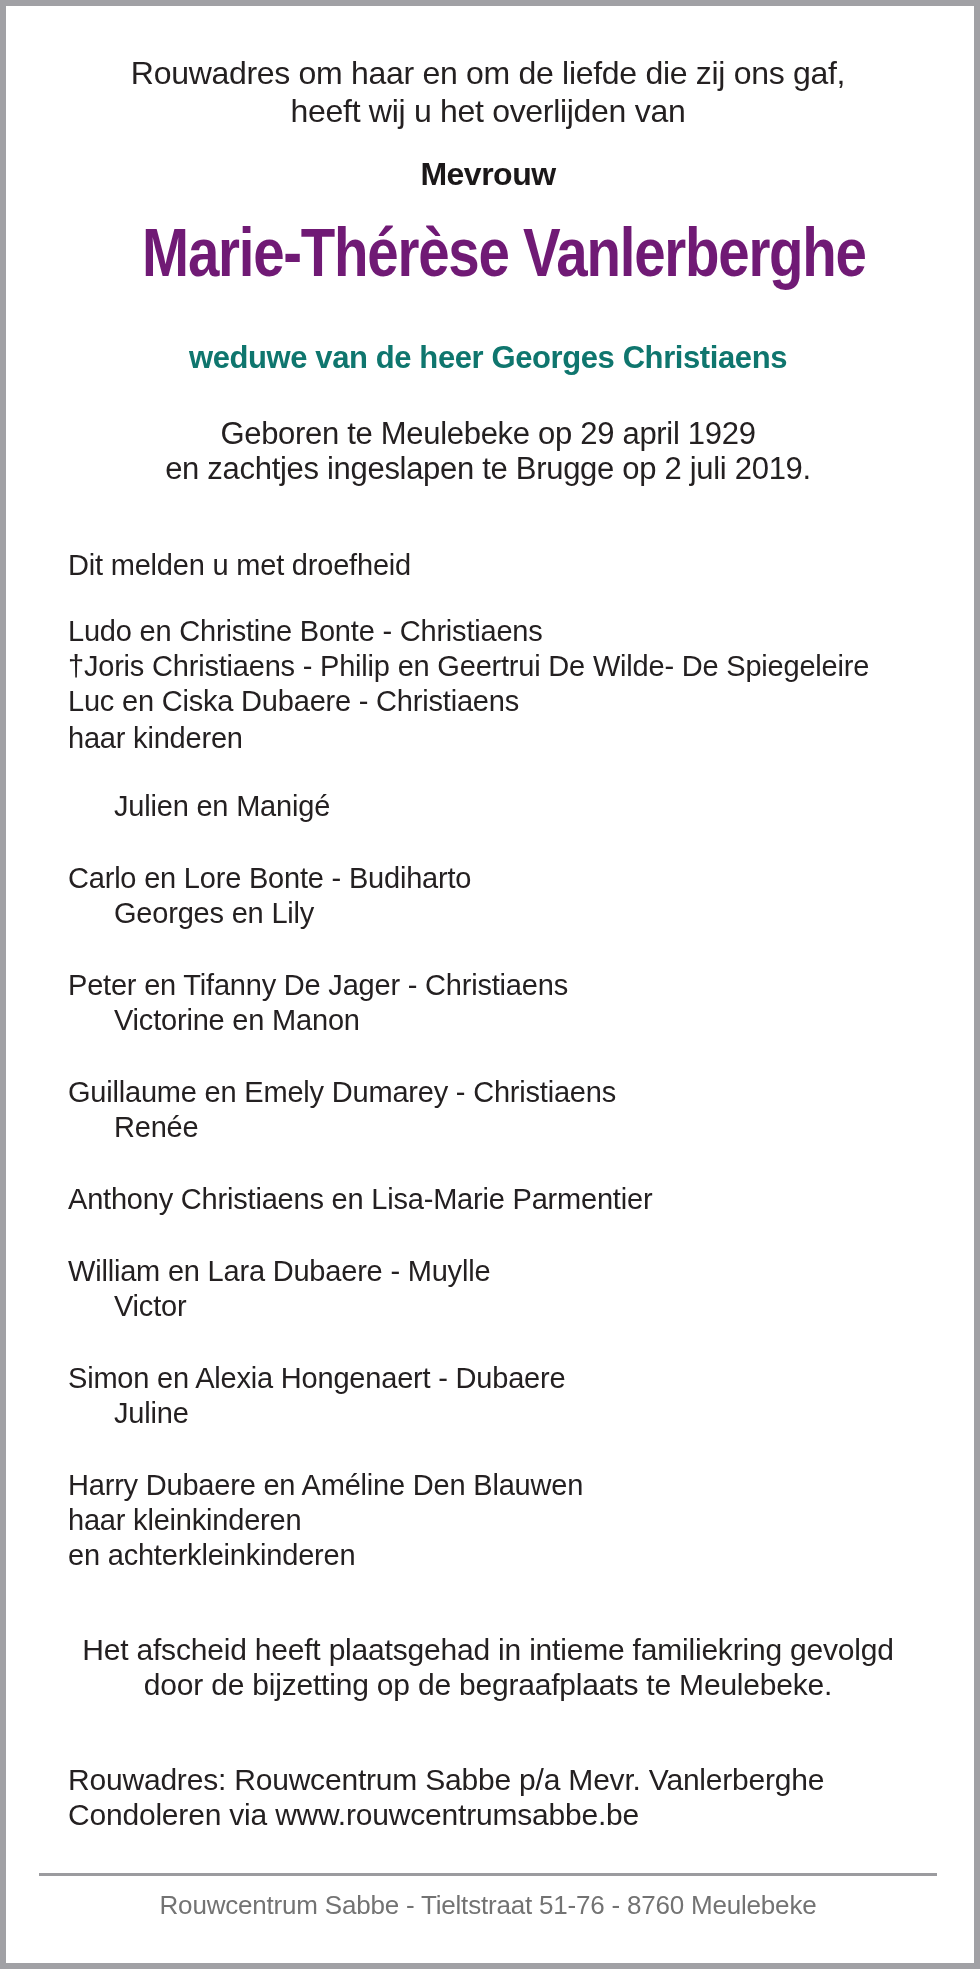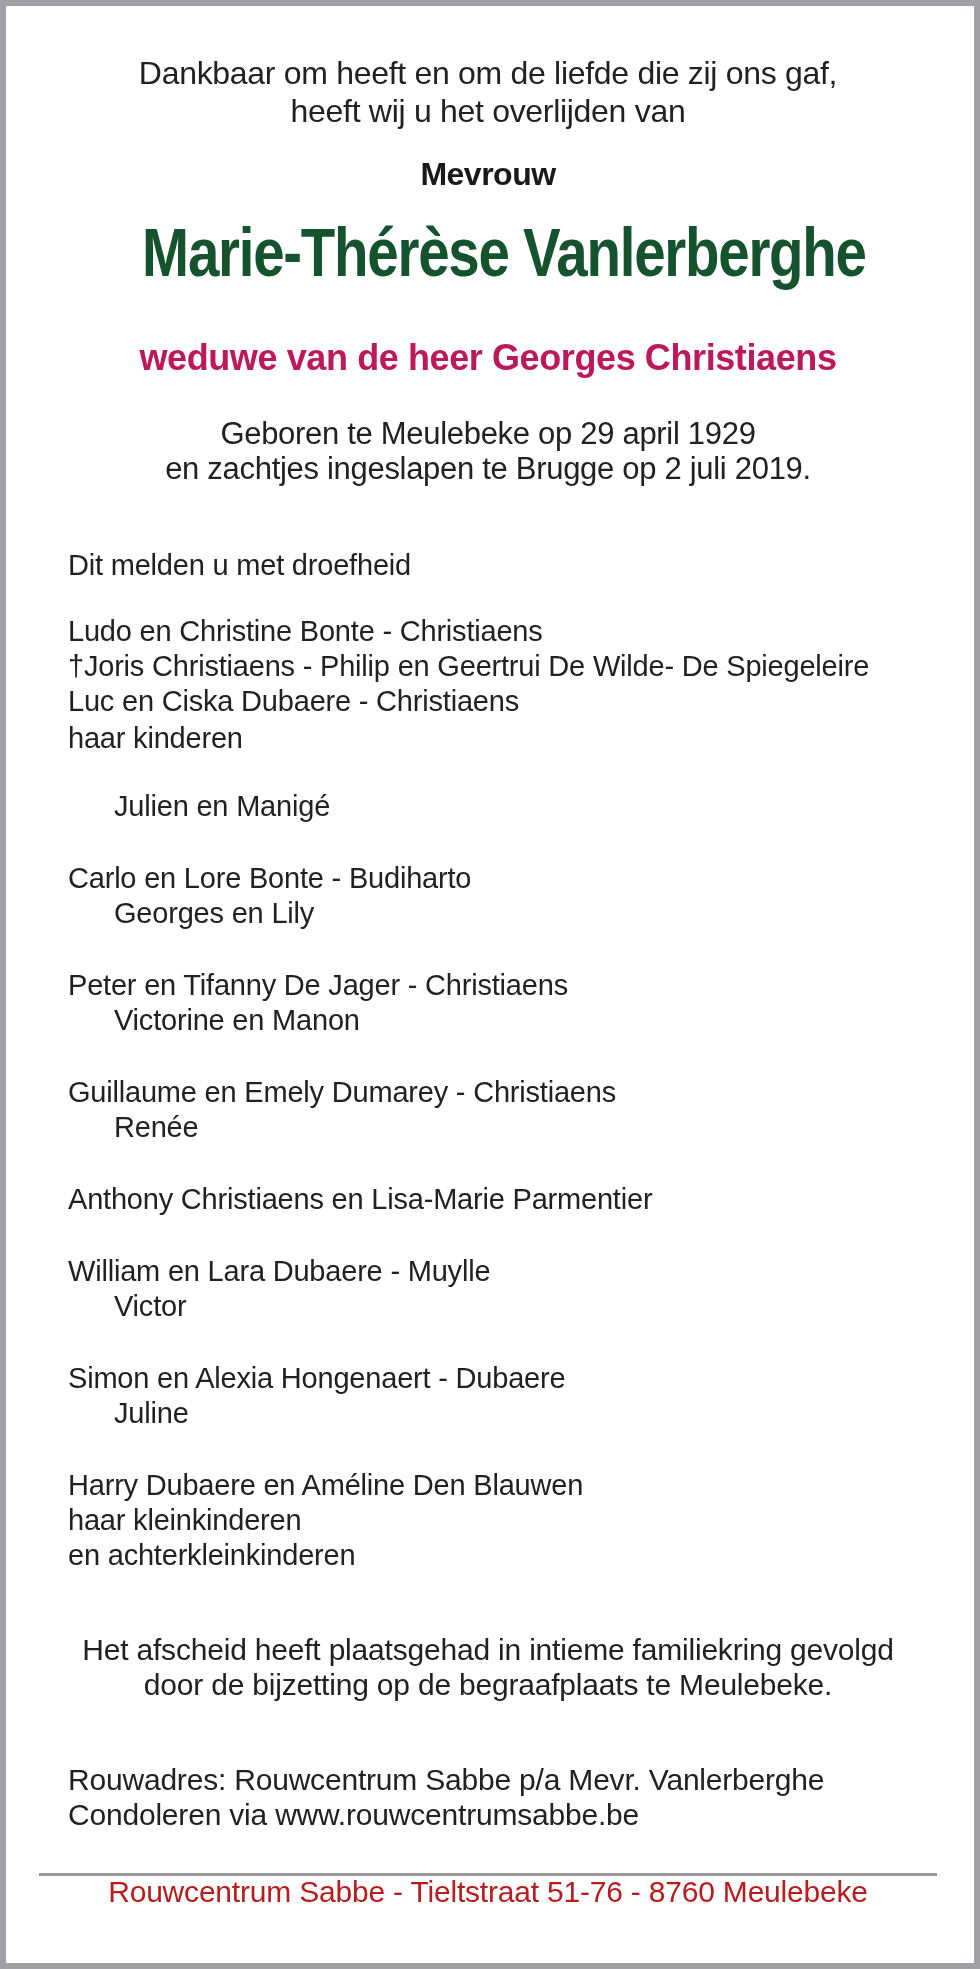--- a/index.html
+++ b/index.html
@@ -37,36 +37,36 @@
     line-height: 40px;
     font-weight: bold;
     letter-spacing: -0.5px;
     color: #1b1819;
   }
   .deceased-name {
     margin-top: 18px;
     font-size: 68px;
     line-height: 80px;
     font-weight: bold;
-    color: #14532d;
+    color: #701a75;
   }
   .deceased-name .squeeze {
     display: inline-block;
     transform: scaleX(0.83);
     transform-origin: 50% 50%;
     letter-spacing: -1.5px;
     white-space: nowrap;
   }
   .relation {
     margin-top: 46px;
-    font-size: 36px;
+    font-size: 31px;
     line-height: 40px;
     font-weight: bold;
     letter-spacing: -0.4px;
-    color: #be185d;
+    color: #0f766e;
   }
   .life-dates {
     margin-top: 38px;
     font-size: 31px;
     line-height: 35px;
     letter-spacing: -0.3px;
   }
   .announcement {
     margin-top: 62px;
     font-size: 29px;
@@ -106,33 +106,34 @@
     line-height: 35px;
     letter-spacing: -0.2px;
   }
   .separator {
     height: 3px;
     background: #9b9b9f;
     border: none;
     margin: 41px -29px 0 -29px;
   }
   .footer {
-    font-size: 30px;
+    margin-top: 13px;
+    font-size: 26px;
     line-height: 32px;
     letter-spacing: -0.2px;
-    color: #b91c1c;
+    color: #737373;
   }
 </style>
 </head>
 <body>
 
 <div class="content">
 
   <div class="intro center">
-    <div class="line">Dankbaar om heeft en om de liefde die zij ons gaf,</div>
+    <div class="line">Rouwadres om haar en om de liefde die zij ons gaf,</div>
     <div class="line">heeft wij u het overlijden van</div>
   </div>
 
   <div class="salutation center">Mevrouw</div>
 
   <div class="deceased-name center">
     <span class="squeeze">Marie-Thérèse Vanlerberghe</span>
   </div>
 
   <div class="relation center">weduwe van de heer Georges Christiaens</div>

